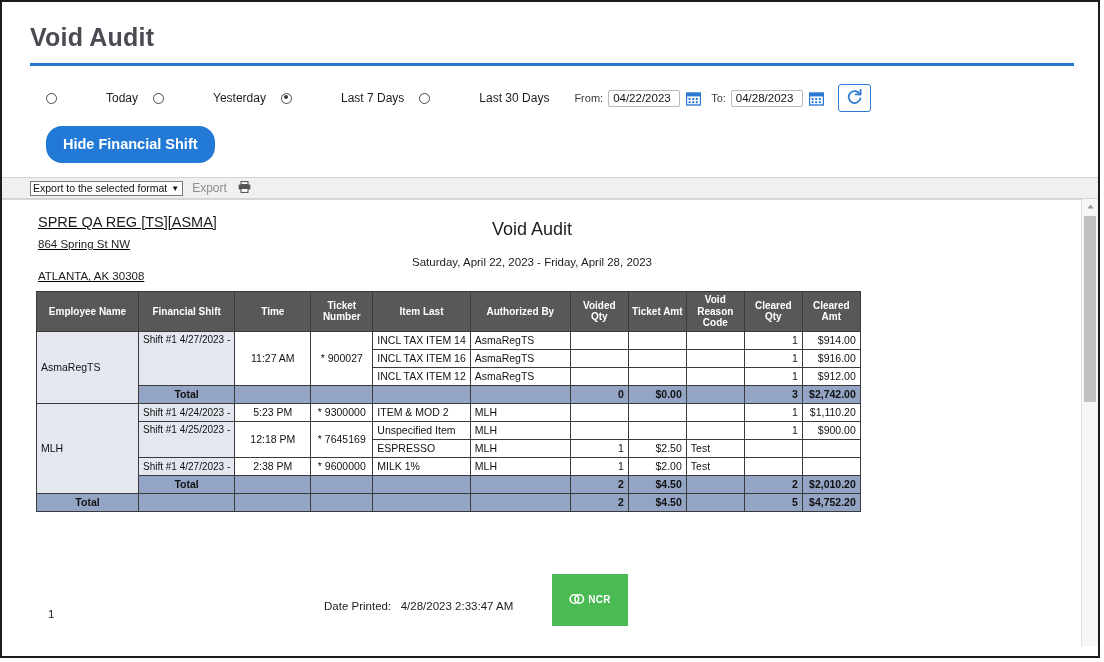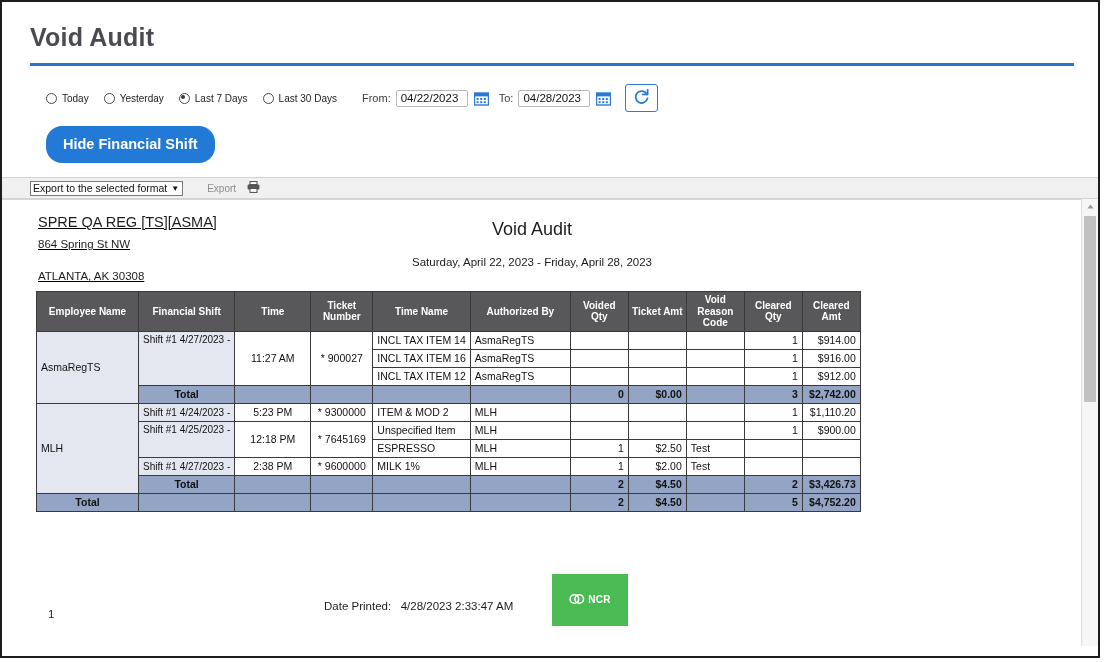--- a/index.html
+++ b/index.html
@@ -61,21 +61,21 @@
     flex: none;
   }
   .radio.checked::after {
     content: "";
     position: absolute;
     left: 1.7px; top: 1.7px;
     width: 4px; height: 4px;
     border-radius: 50%;
     background: #3c3c3c;
   }
-  .radio-label { font-size: 10px; }
+  .radio-label { font-size: 12px; margin-left: 44px; }
   .date-label {
     font-size: 11px;
     color: #3b3b3b;
     margin: 0 5px 0 10px;
   }
   .date-input {
     width: 72px;
     height: 17px;
     border: 1px solid #b9b9b9;
     border-radius: 2px;
@@ -140,23 +140,23 @@
     display: flex;
     align-items: center;
     box-sizing: border-box;
     cursor: pointer;
   }
   .export-select .caret {
     margin-left: 4px; margin-right: 1px;
     font-size: 8px;
   }
   .export-link {
-    font-size: 10px;
+    font-size: 12px;
     color: #8d8d8d;
-    margin-left: 24px;
+    margin-left: 9px;
     cursor: pointer;
   }
   .print-icon { margin-left: 11px; cursor: pointer; }
 
   
   .report-viewport {
     position: relative;
     height: 447px;
     background: #ffffff;
     overflow: hidden;
@@ -421,21 +421,21 @@
             <col style="width:58px">
           <col style="width:58px">
             <col style="width:58px">
         </colgroup>
         <thead>
           <tr>
             <th>Employee Name</th>
             <th>Financial Shift</th>
             <th>Time</th>
             <th>Ticket Number</th>
-            <th>Time Name</th>
+            <th>Item Last</th>
             <th>Authorized By</th>
             <th>Voided Qty</th>
             <th>Ticket Amt</th>
             <th>Void Reason Code</th>
             <th>Cleared Qty</th>
             <th>Cleared Amt</th>
           </tr>
         </thead>
         <tbody>
 
@@ -532,21 +532,21 @@
           <tr class="total-row">
             <td class="total-label">Total</td>
             <td></td>
             <td></td>
             <td></td>
             <td></td>
             <td class="rt">2</td>
             <td class="rt">$4.50</td>
             <td class="lt"></td>
             <td class="rt">2</td>
-            <td class="rt">$3,426.73</td>
+            <td class="rt">$2,010.20</td>
           </tr>
 
           <tr class="grand-row">
             <td class="total-label">Total</td>
             <td></td>
             <td></td>
             <td></td>
             <td></td>
             <td></td>
             <td class="rt">2</td>

